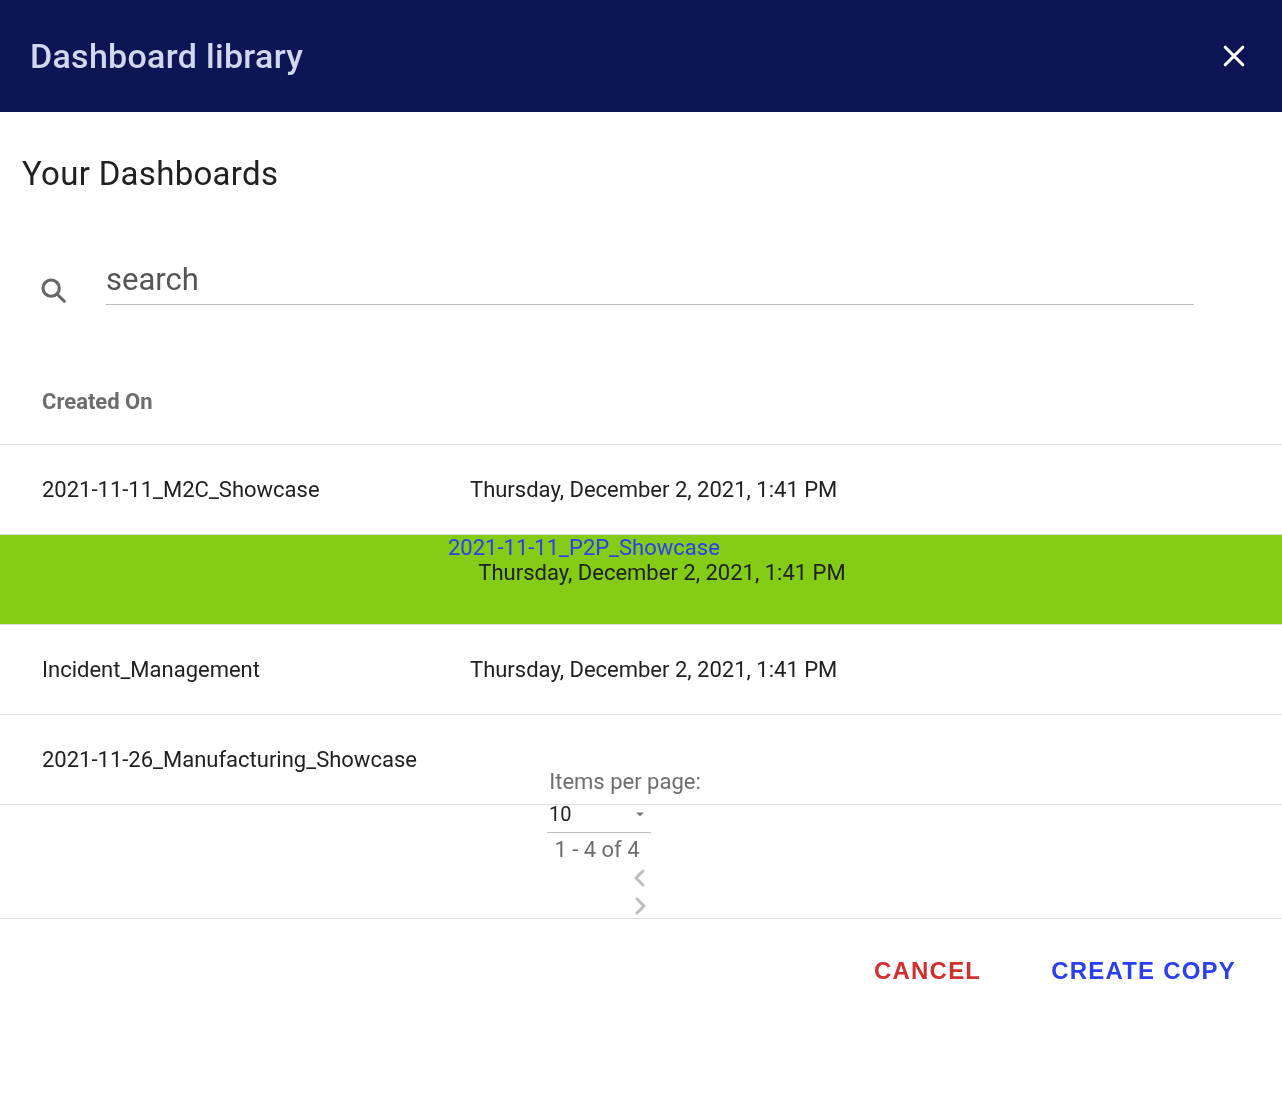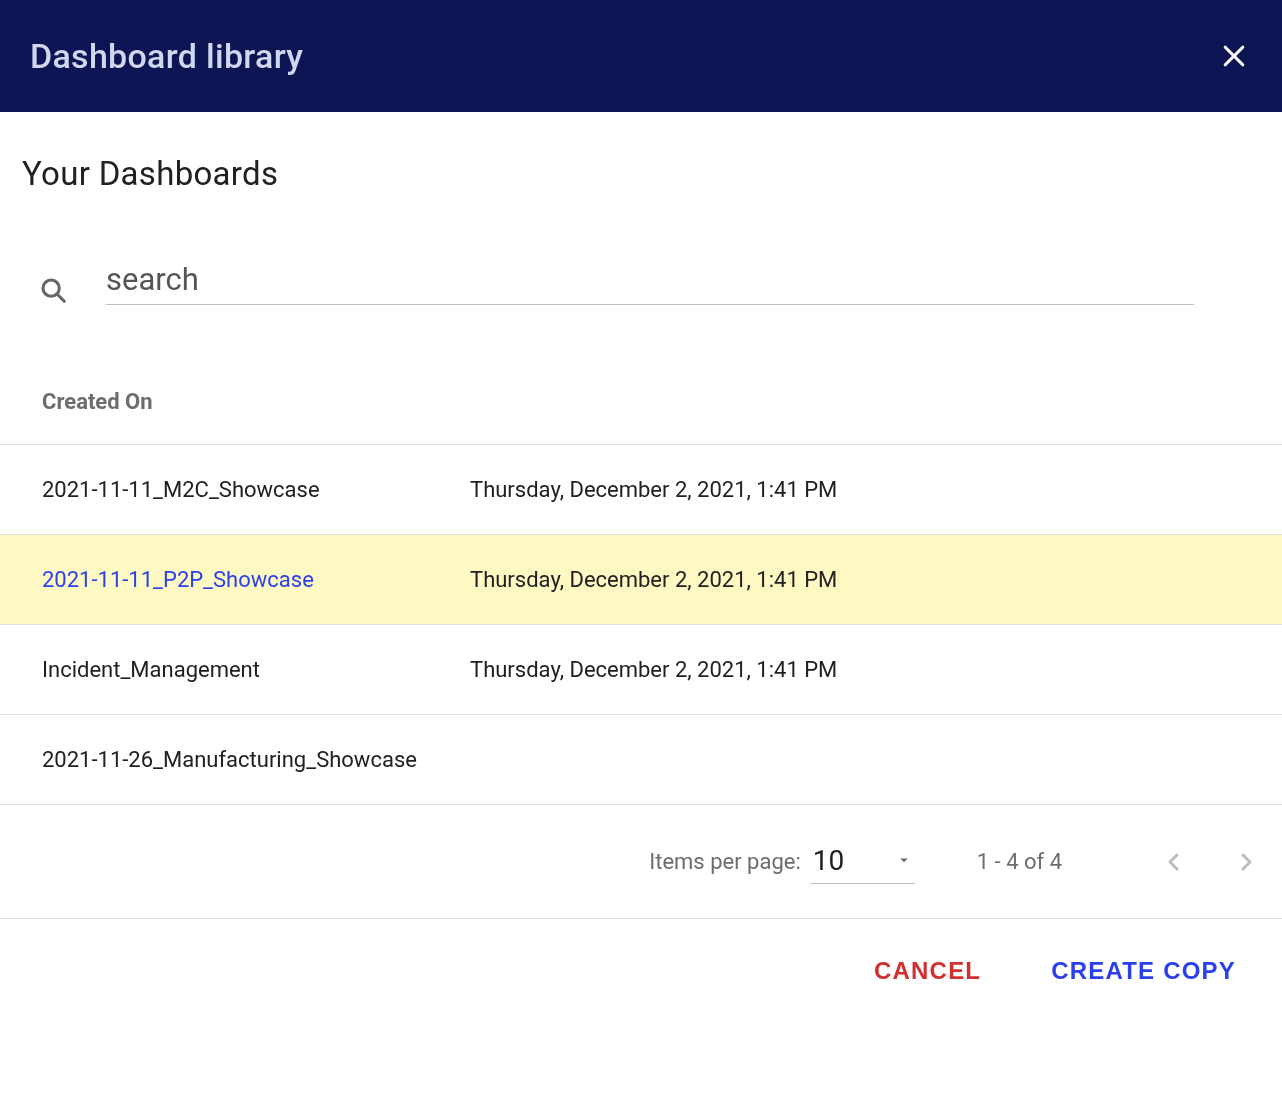--- a/index.html
+++ b/index.html
@@ -101,62 +101,64 @@
     }
     .trow {
       display: flex;
       align-items: center;
       height: 90px;
       padding-left: 42px;
       border-bottom: 1px solid #e0e0e0;
       cursor: pointer;
     }
     .trow.selected {
-      background: #fef9c3;
+      background: #84cc16;
+      flex-direction: column;
     }
     .cell-name {
       width: 428px;
       font-size: 22px;
       color: #212121;
       font-weight: 400;
     }
     .trow.selected .cell-name {
       color: #2a3fee;
     }
     .cell-created {
       font-size: 22px;
       color: #212121;
       font-weight: 400;
     }
     .paginator {
       display: flex;
       align-items: center;
       justify-content: flex-end;
       height: 114px;
-      padding-right: 14px;
+      padding-right: 26px;
       border-bottom: 1px solid #e0e0e0;
       gap: 4px;
+      flex-direction: column;
     }
     .paginator-label {
       font-size: 22px;
       color: #6d6d6d;
       margin-right: 6px;
     }
     .page-size {
       display: flex;
       align-items: center;
       border-bottom: 1px solid #bdbdbd;
       padding: 4px 2px 6px 2px;
       margin-right: 58px;
       cursor: pointer;
       width: 104px;
       justify-content: space-between;
     }
     .page-size-value {
-      font-size: 28px;
+      font-size: 20px;
       color: #212121;
     }
     .page-size svg {
       width: 18px;
       height: 18px;
       fill: #6d6d6d;
     }
     .range-label {
       font-size: 22px;
       color: #6d6d6d;

